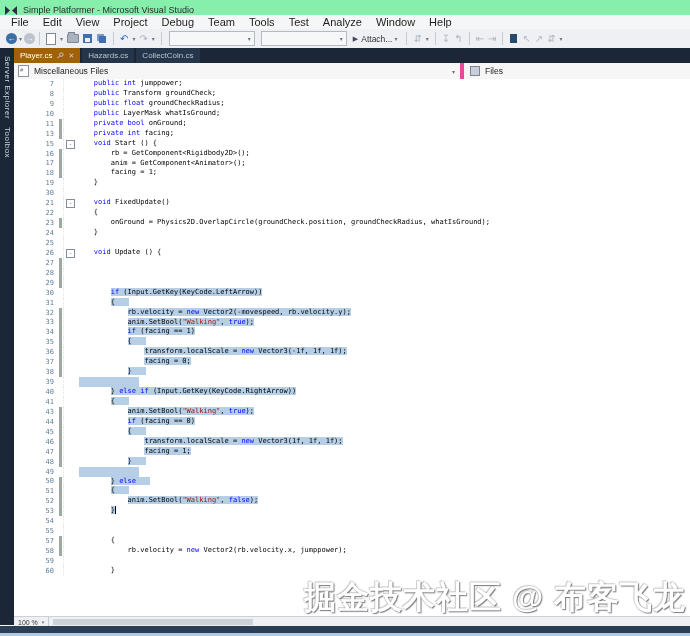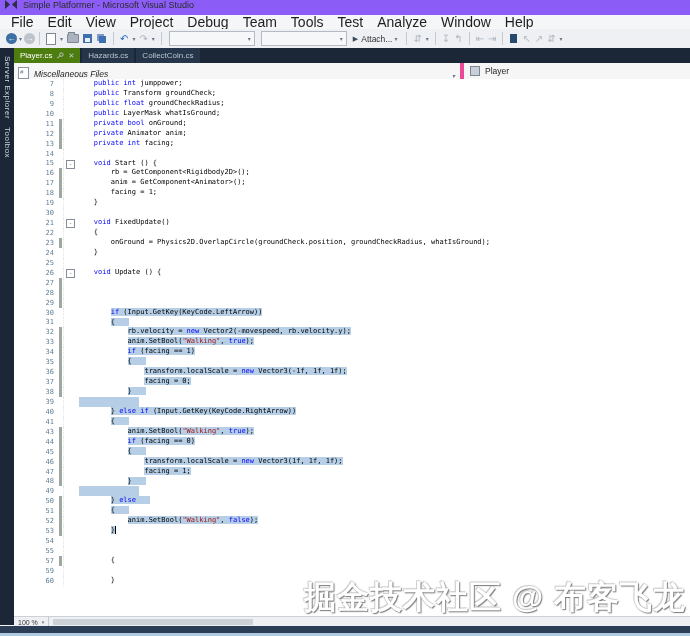--- a/index.html
+++ b/index.html
@@ -1,28 +1,28 @@
 <!DOCTYPE html>
 <html><head>
 <meta charset="utf-8">
 <style>
   html,body{margin:0;padding:0;background:#d7dbe0;}
   #app{position:relative;width:690px;height:636px;background:#f5f6f7;overflow:hidden;
        font-family:"Liberation Sans",sans-serif;-webkit-font-smoothing:antialiased;}
 
   
-  .titlebar{position:absolute;left:0;top:0;right:0;height:15px;background:#8b5cf6;
-            display:flex;align-items:flex-start;}
+  .titlebar{position:absolute;left:0;top:0;right:0;height:15px;background:#86efac;
+            display:flex;align-items:flex-end;}
   .vslogo{width:12px;height:9px;margin:0 6px 0 5px;}
   .title-text{font-size:9px;color:#2b2b2b;}
 
   
   .menubar{position:absolute;left:0;top:15px;right:0;height:14px;background:#f5f6f7;
            display:flex;align-items:center;padding-left:4px;}
-  .menu-item{font-size:14px;color:#1e1e1e;padding:0 7px;line-height:14px;cursor:default;}
+  .menu-item{font-size:11px;color:#1e1e1e;padding:0 7px;line-height:14px;cursor:default;}
 
   
   .toolbar{position:absolute;left:0;top:29px;right:0;height:19px;background:#eef0f3;
            border-bottom:1px solid #ccd1d9;display:flex;align-items:center;padding-left:6px;}
   .tb-sep{width:1px;height:13px;background:#c4cad2;margin:0 4px;}
   .tb-caret{font-size:6px;color:#6d7787;margin:0 2px;}
   .tb-circle{width:11px;height:11px;border-radius:50%;background:#3a6ea5;color:#fff;
              font-size:8px;line-height:11px;text-align:center;}
   .tb-circle.dis{background:#bcc3cc;}
   .tb-glyph{font-size:10px;color:#54677e;margin:0 2px;}
@@ -51,29 +51,29 @@
   
   .side-strip{position:absolute;left:0;top:48px;width:14px;height:577px;background:#1b2736;}
   .side-tab{writing-mode:vertical-rl;font-size:8px;color:#cdd5de;margin:8px 0 0 3px;
             letter-spacing:.5px;cursor:default;}
 
   
   .tabstrip{position:absolute;left:14px;top:48px;right:0;height:15px;background:#1b2736;
             display:flex;align-items:stretch;}
   .doc-tab{display:flex;align-items:center;padding:0 6px;font-size:8px;color:#b9c4d0;
            background:#26364a;margin-right:2px;cursor:default;}
-  .doc-tab.active{background:#4d7c0f;color:#ffffff;text-align:right;}
+  .doc-tab.active{background:#a16207;color:#ffffff;text-align:right;}
   .doc-tab .pin{margin-left:5px;width:7px;height:7px;}
   .doc-tab .close{margin-left:4px;font-size:7px;color:#c8d2dc;}
 
   
   .navbar{position:absolute;left:14px;top:63px;right:0;height:16px;background:#f6f6f6;
           border-bottom:1px solid #c2c7cd;display:flex;align-items:center;}
-  .nav-left{flex:0 0 446px;display:flex;align-items:flex-end;height:100%;
-            border-right:4px solid #ec4899;font-style:italic;}
+  .nav-left{flex:0 0 446px;display:flex;align-items:center;height:100%;
+            border-right:4px solid #ec4899;}
   .nav-right{flex:1;display:flex;align-items:center;height:100%;}
   .nav-file-icon{width:9px;height:10px;border:1px solid #8a93a0;background:#fff;
                  margin:0 5px 0 4px;position:relative;}
   .nav-file-icon:after{content:"#";position:absolute;left:1px;top:1px;font-size:6px;color:#5c7999;}
   .nav-class-icon{width:8px;height:8px;background:#c8cfd8;border:1px solid #7d8794;
                   margin:0 5px 0 6px;}
   .nav-label{font-size:8.5px;color:#1e1e1e;}
   .nav-caret{margin-left:auto;margin-right:5px;font-size:6px;color:#6d7787;}
 
   
@@ -213,21 +213,21 @@
   </div>
 
   <div class="navbar">
     <div class="nav-left">
       <span class="nav-file-icon"></span>
       <span class="nav-label">Miscellaneous Files</span>
       <span class="nav-caret">▾</span>
     </div>
     <div class="nav-right">
       <span class="nav-class-icon"></span>
-      <span class="nav-label">Player</span>
+      <span class="nav-label">Files</span>
     </div>
   </div>
 
   <div class="editor">
     <div id="code-lines">
         <div class="cl">
           <div class="num">7</div>
           <div class="barcol"></div>
           <div class="foldcol"></div>
           <div class="txt">    <span class="kw">public</span> <span class="kw">int</span> jumppower;</div>
@@ -252,40 +252,26 @@
         </div>
         <div class="cl">
           <div class="num">11</div>
           <div class="barcol">
             <div class="bar"></div>
           </div>
           <div class="foldcol"></div>
           <div class="txt">    <span class="kw">private</span> <span class="kw">bool</span> onGround;</div>
         </div>
         <div class="cl">
-          <div class="num">12</div>
-          <div class="barcol">
-            <div class="bar"></div>
-          </div>
-          <div class="foldcol"></div>
-          <div class="txt">    <span class="kw">private</span> Animator anim;</div>
-        </div>
-        <div class="cl">
           <div class="num">13</div>
           <div class="barcol">
             <div class="bar"></div>
           </div>
           <div class="foldcol"></div>
           <div class="txt">    <span class="kw">private</span> <span class="kw">int</span> facing;</div>
-        </div>
-        <div class="cl">
-          <div class="num">14</div>
-          <div class="barcol"></div>
-          <div class="foldcol"></div>
-          <div class="txt"></div>
         </div>
         <div class="cl">
           <div class="num">15</div>
           <div class="barcol"></div>
           <div class="foldcol">
             <span class="foldbox">-</span>
           </div>
           <div class="txt">    <span class="kw">void</span> Start () {</div>
         </div>
         <div class="cl">
@@ -574,20 +560,28 @@
           <div class="foldcol"></div>
           <div class="txt"></div>
         </div>
         <div class="cl">
           <div class="num">57</div>
           <div class="barcol">
             <div class="bar"></div>
           </div>
           <div class="foldcol"></div>
           <div class="txt">        {</div>
+        </div>
+        <div class="cl">
+          <div class="num">58</div>
+          <div class="barcol">
+            <div class="bar"></div>
+          </div>
+          <div class="foldcol"></div>
+          <div class="txt">            rb.velocity = <span class="kw">new</span> Vector2(rb.velocity.x, jumppower);</div>
         </div>
         <div class="cl">
           <div class="num">59</div>
           <div class="barcol"></div>
           <div class="foldcol"></div>
           <div class="txt"></div>
         </div>
         <div class="cl">
           <div class="num">60</div>
           <div class="barcol"></div>

